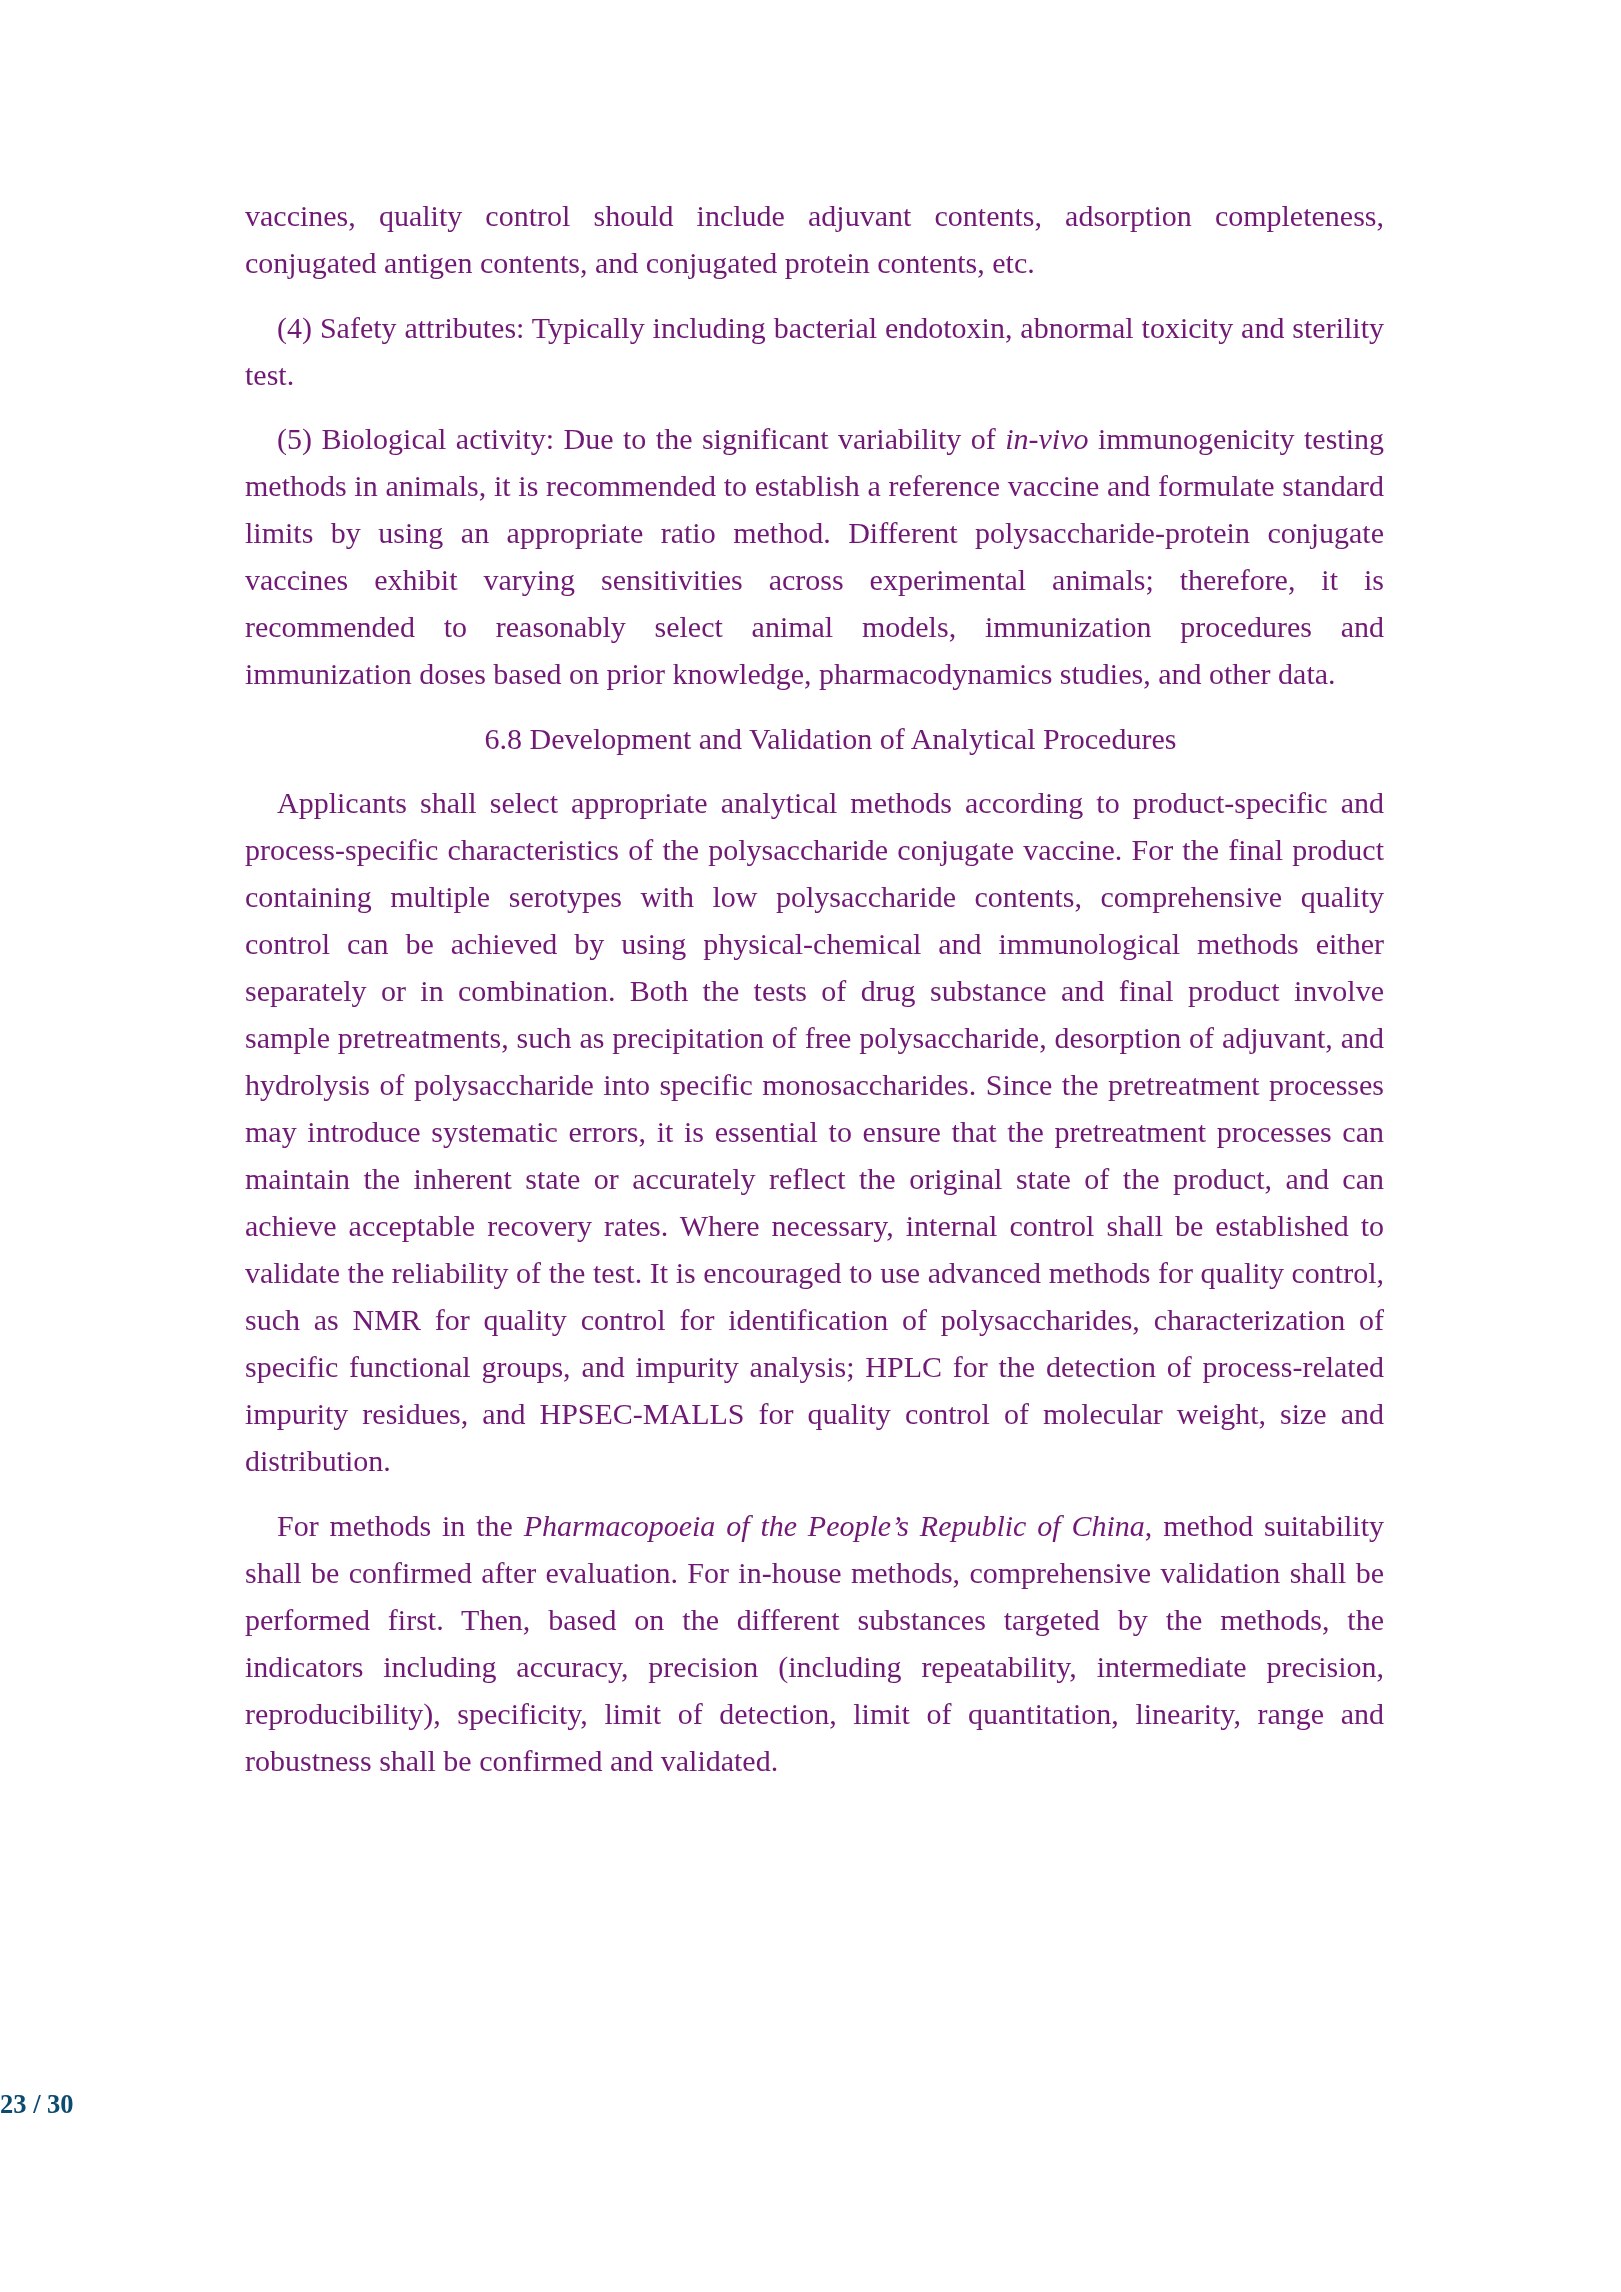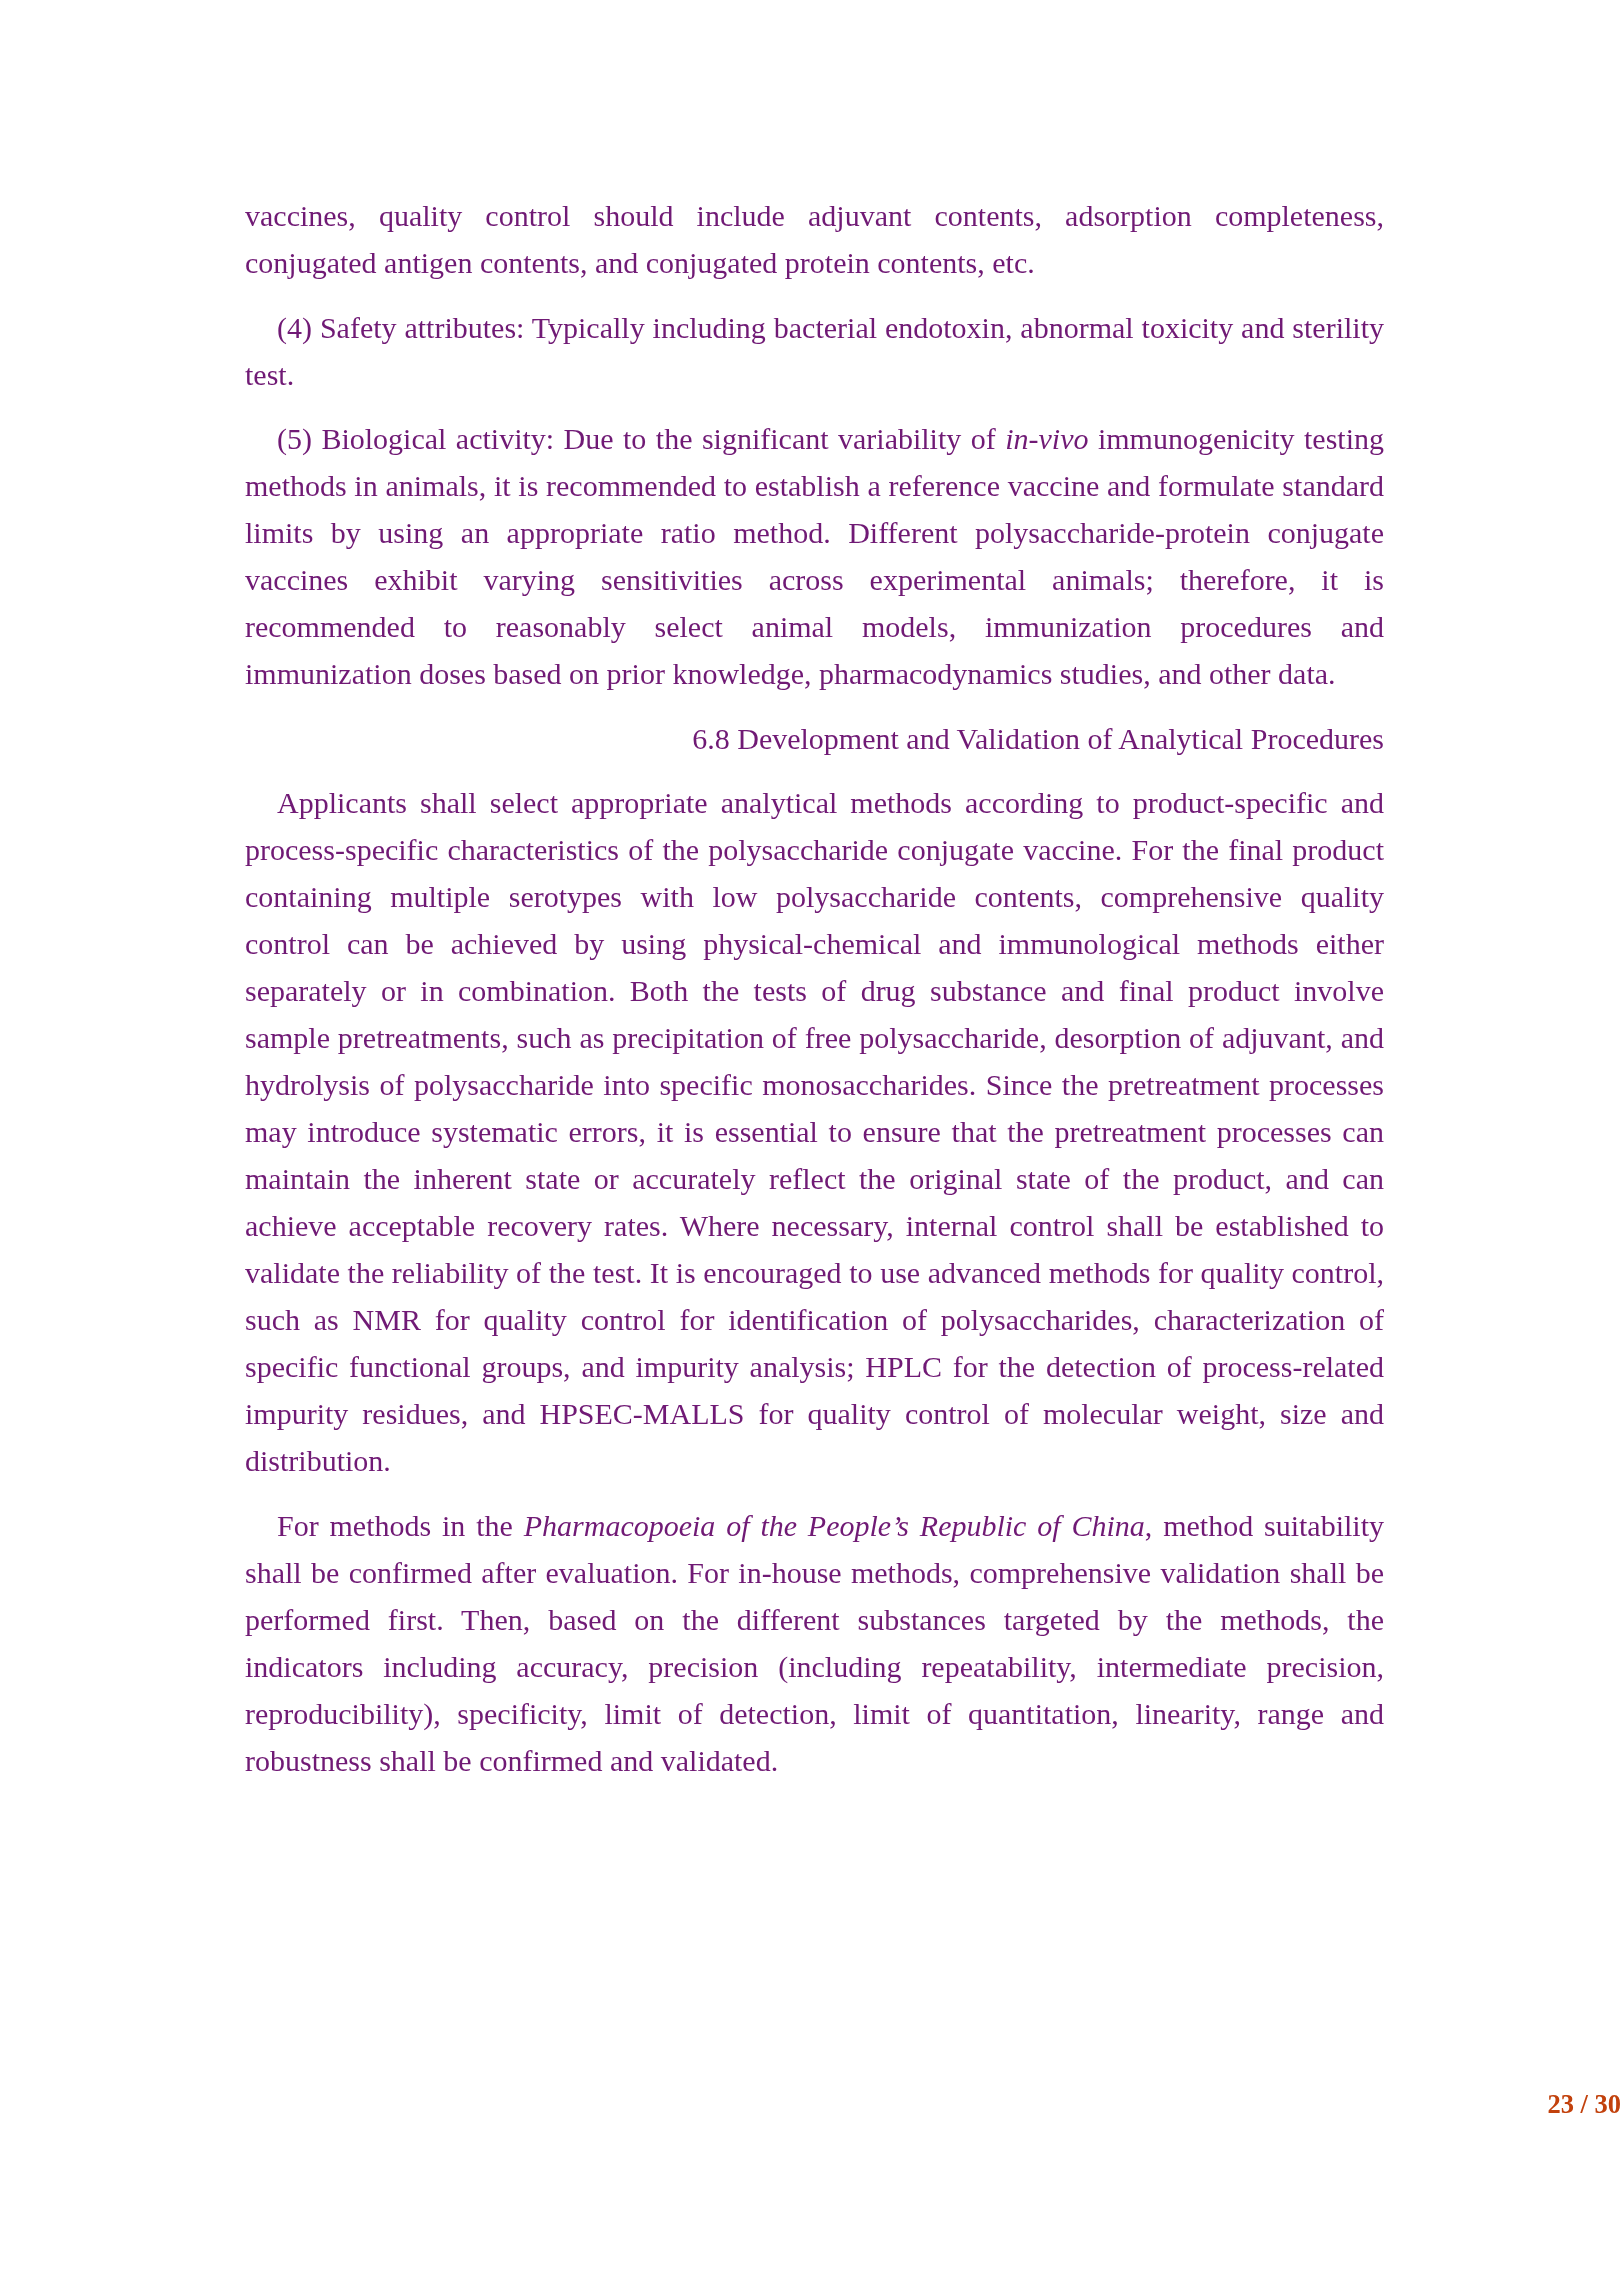--- a/index.html
+++ b/index.html
@@ -13,32 +13,32 @@
     font-size: 30px;
     line-height: 47px;
     color: #701a75;
   }
   .page p {
     margin: 0 0 17.6px 0;
     text-align: justify;
     text-indent: 32px;
   }
   .page p.noindent { text-indent: 0; }
-  .page p.heading { text-align: right; }
+  .page p.heading { text-align: center; }
   .page em { font-style: italic; }
   .page-number {
     position: absolute;
     left: 0;
     width: 1621px;
     top: 2089px;
-    text-align: right;
+    text-align: left;
     font-family: "Liberation Serif", "DejaVu Serif", serif;
     font-weight: bold;
     font-size: 26.5px;
-    color: #c2410c;
+    color: #0c4a6e;
   }
 </style>
 </head>
 <body>
 
 <div class="page">
   <p class="noindent">vaccines, quality control should include adjuvant contents, adsorption completeness, conjugated antigen contents, and conjugated protein contents, etc.</p>
 
   <p>(4) Safety attributes: Typically including bacterial endotoxin, abnormal toxicity and sterility test.</p>
 

